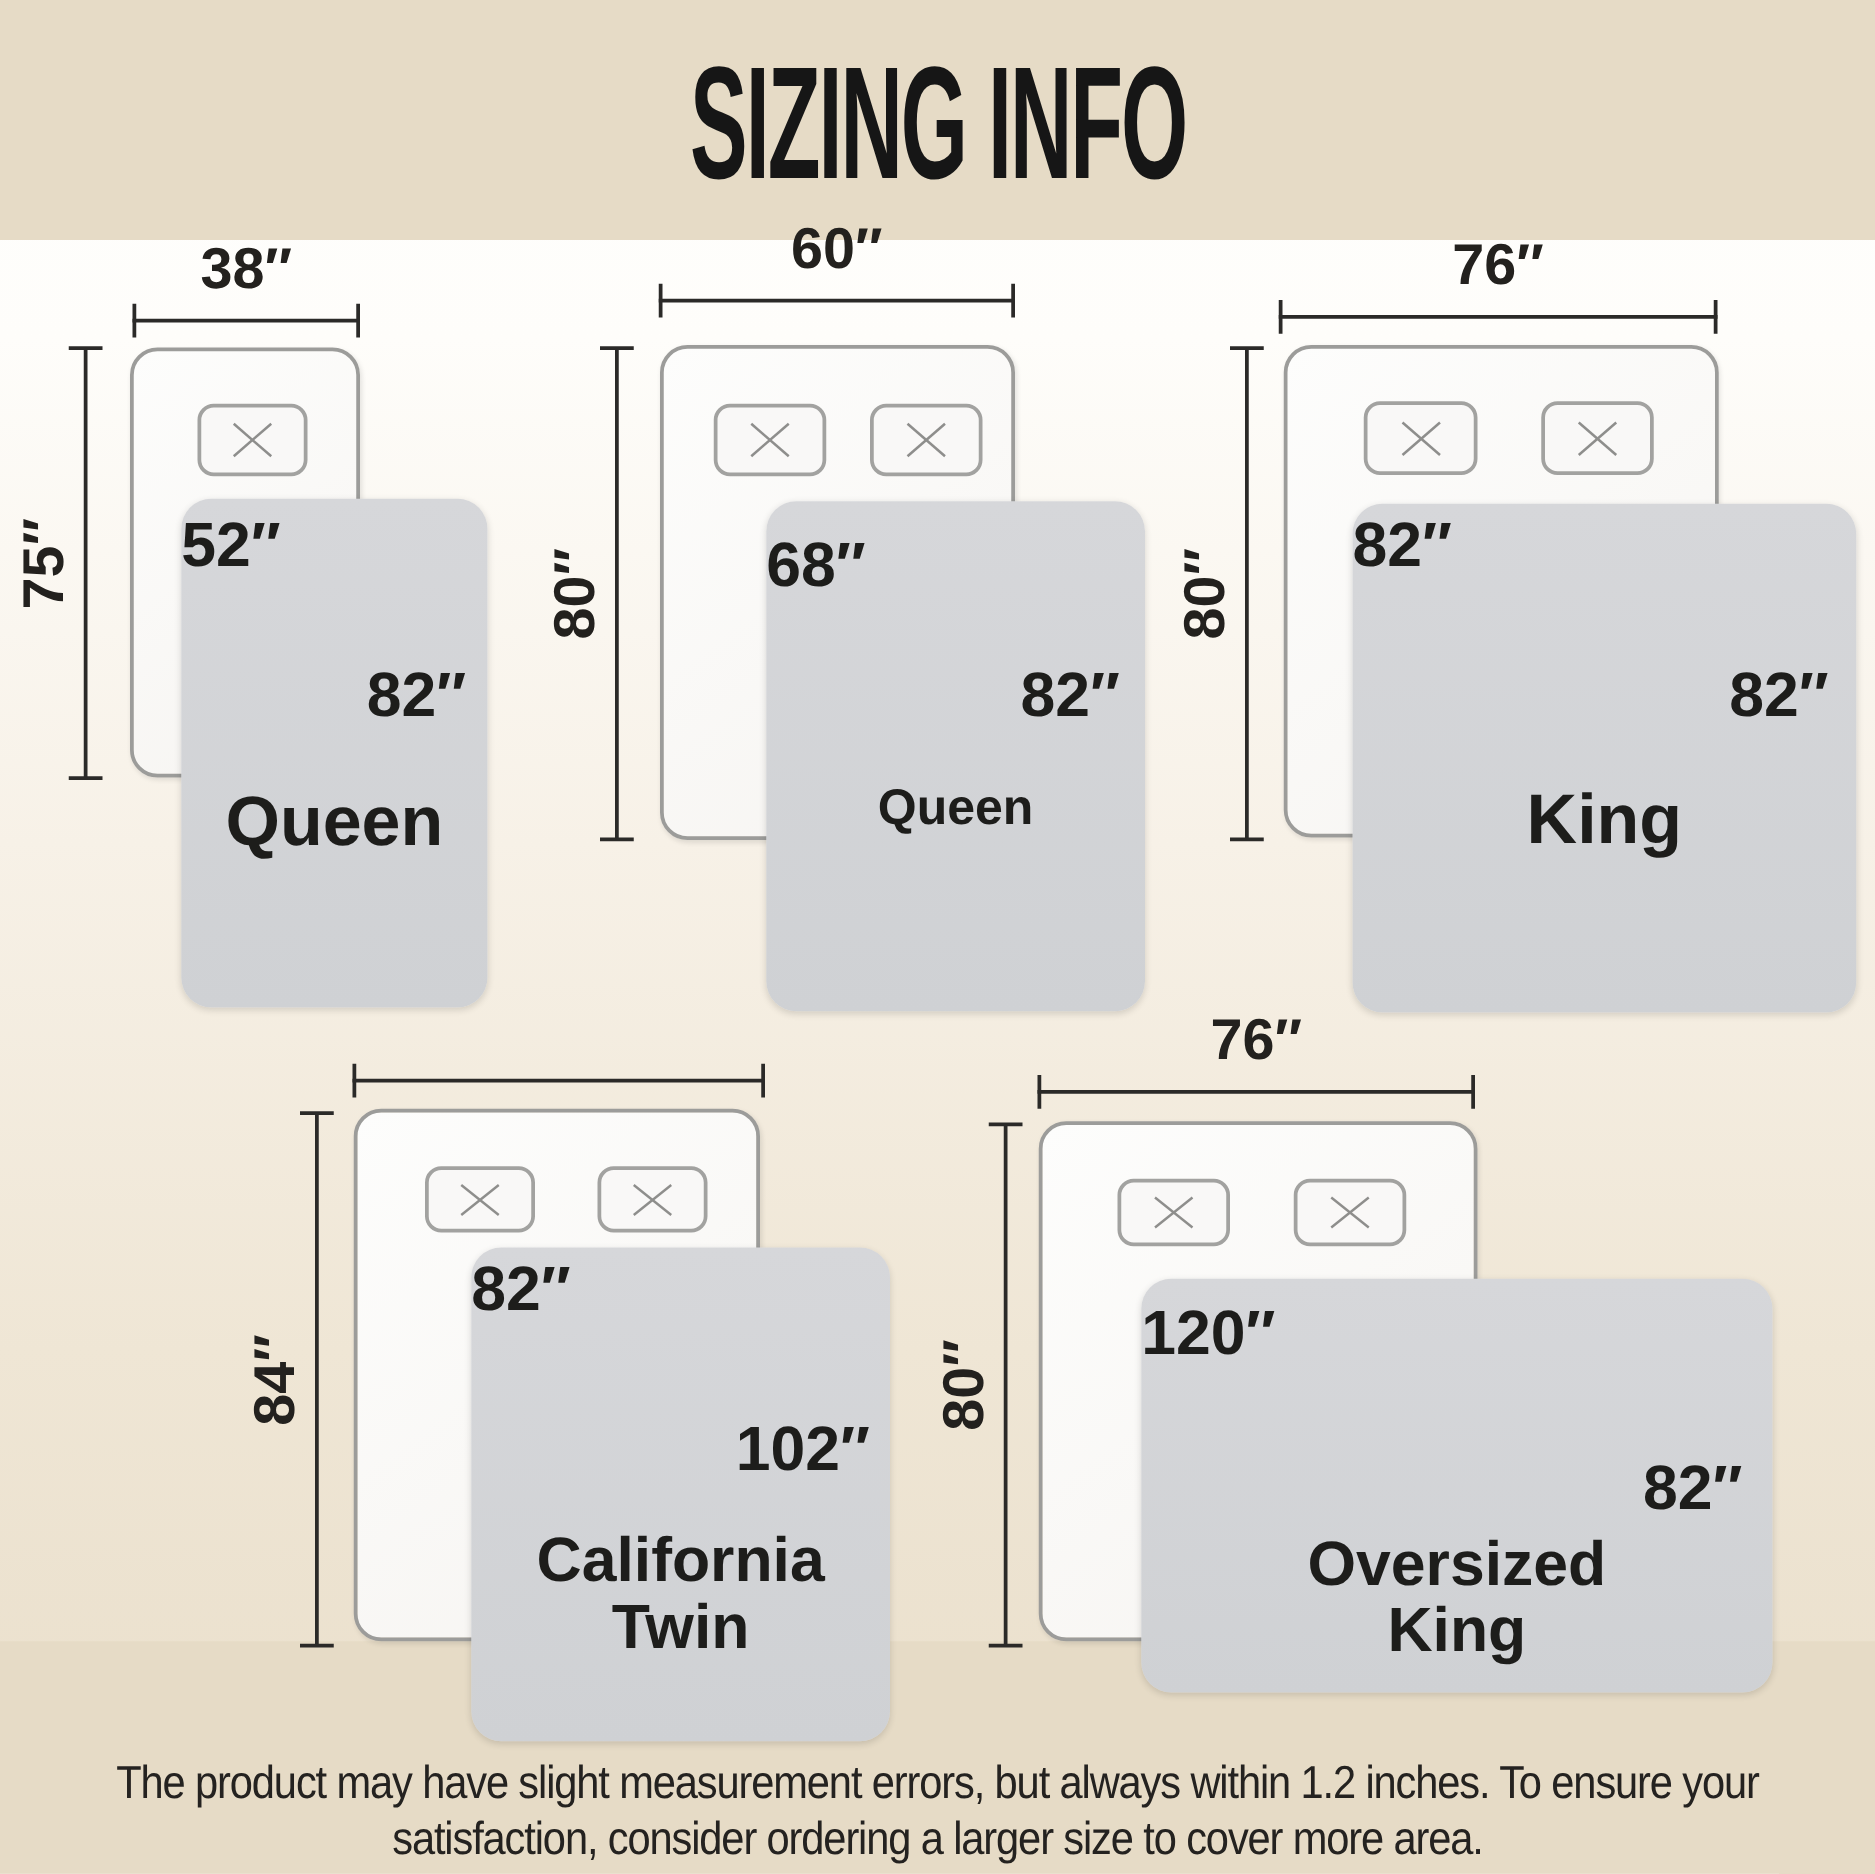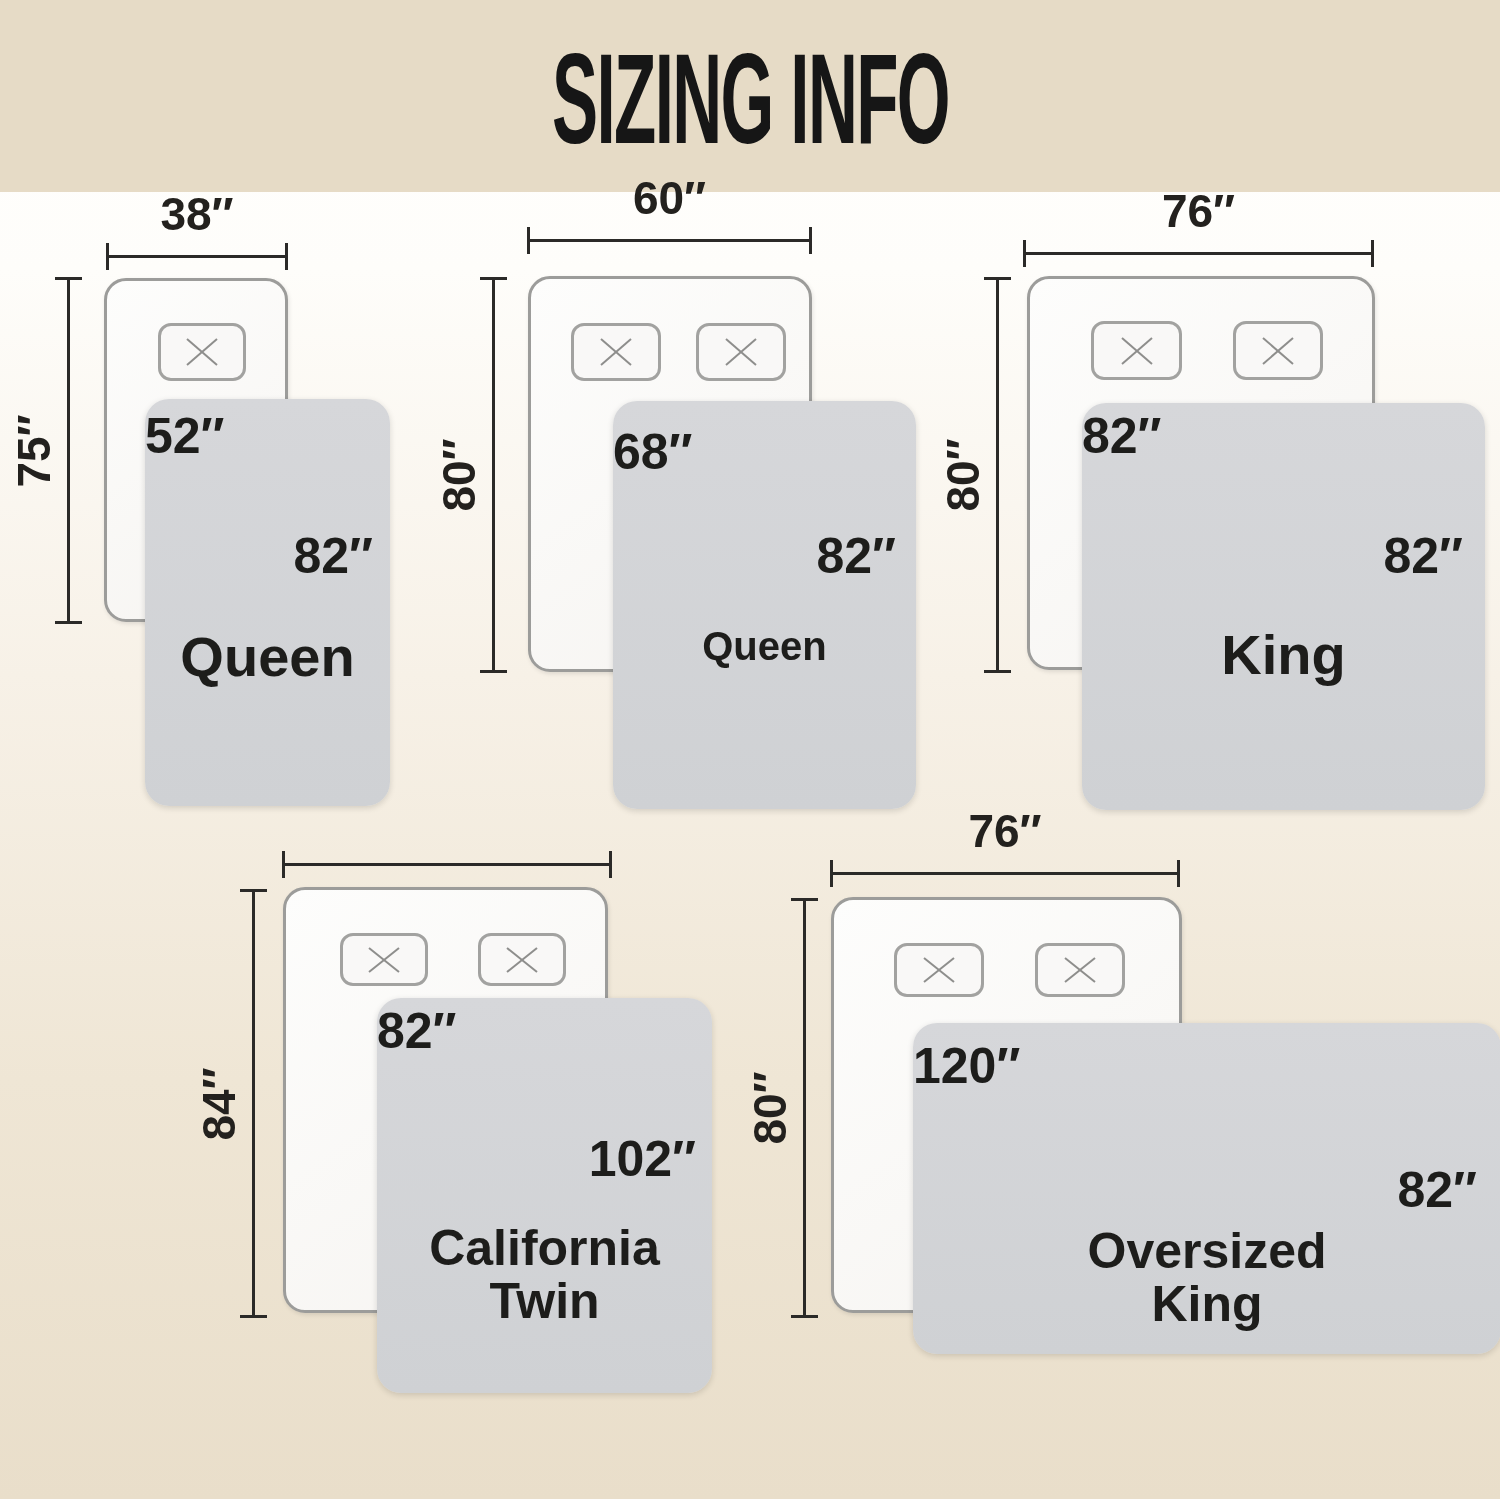--- a/index.html
+++ b/index.html
@@ -210,21 +210,27 @@
             <line x1="33" y1="3" x2="3" y2="27"></line>
           </svg>
       </div>
       <div class="pillow" style="left:201px;top:43px;width:90px;height:54px;">
         <svg width="36" height="30" viewBox="0 0 36 30" fill="none">
             <line x1="3" y1="3" x2="33" y2="27"></line>
             <line x1="33" y1="3" x2="3" y2="27"></line>
           </svg>
       </div>
     </div>
-    <div class="blanket" style="left:913px;top:1023px;width:588px;height:331px;">
+    <div class="blanket" style="left:913px;top:1023px;width:505px;height:331px;">
       <div class="b-width" style="top:18px;">120″</div>
       <div class="b-length" style="top:142px;right:24px;">82″</div>
       <div class="b-name" style="top:202px;font-size:50px;max-width:300px;margin:0 auto;">Oversized King</div>
     </div>
   </div>
 
+  <div class="banner banner-bottom">
+    <div class="footer-text">
+      <div>The product may have slight measurement errors, but always within 1.2 inches. To ensure your</div>
+      <div>satisfaction, consider ordering a larger size to cover more area.</div>
+    </div>
+  </div>
 
 </div>
 
 </body></html>

